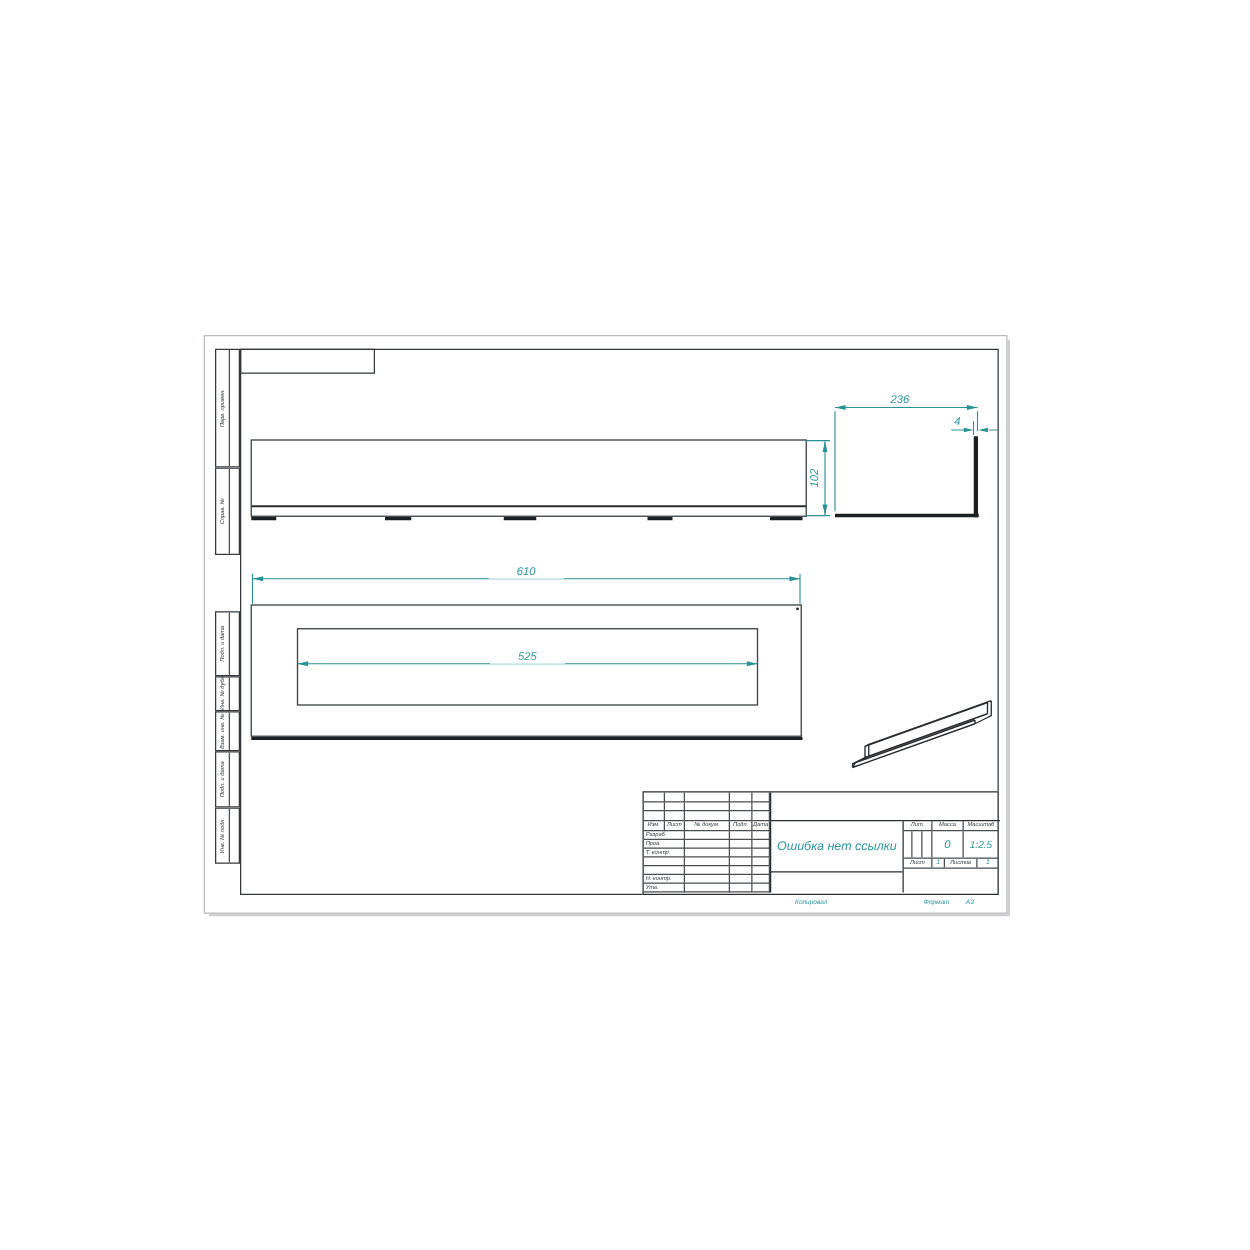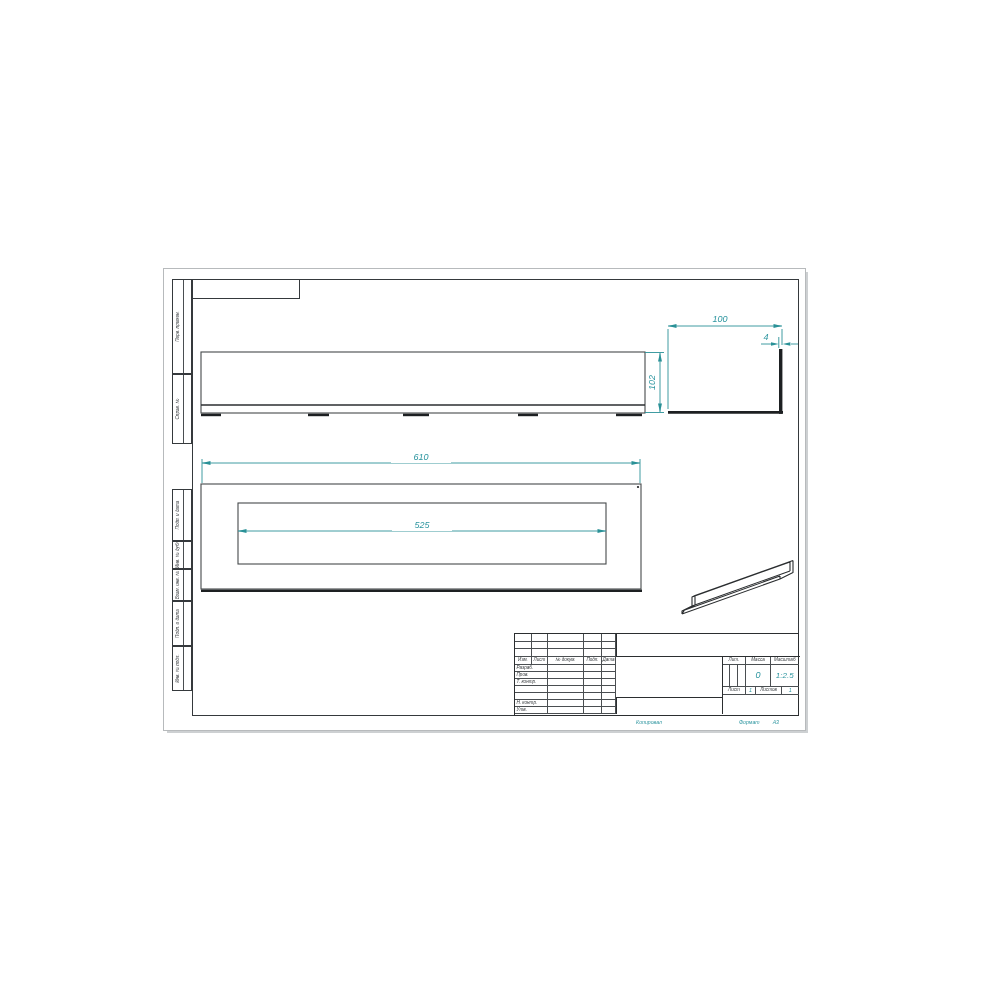--- a/index.html
+++ b/index.html
@@ -144,21 +144,21 @@
       <polygon points="504,57 512.5,55 512.5,59"></polygon>
       <polygon points="618,57 609.5,55 609.5,59"></polygon>
       <polygon points="614.8,75 607,73.2 607,76.8"></polygon>
       <polygon points="618.6,75 626.4,73.2 626.4,76.8"></polygon>
     </g>
   </svg>
 
   <div class="dim" style="left:227px;top:183px;width:60px">610</div>
   <div class="dim" style="left:228px;top:251px;width:60px">525</div>
   <div class="dim" style="left:468px;top:108px;width:40px;transform:rotate(-90deg);background:none">102</div>
-  <div class="dim" style="left:526px;top:45px;width:60px">100</div>
+  <div class="dim" style="left:526px;top:45px;width:60px">236</div>
   <div class="dim" style="left:592px;top:63px;width:20px;background:none">4</div>
 
   <div class="tb">
 
     <div class="tb-grid-left">
 
       <i class="c"></i>
         <i class="c"></i>
         <i class="c"></i>
         <i class="c"></i>
@@ -205,20 +205,21 @@
         <i class="c"></i>
         <i class="c"></i>
       <i class="c lbl">Утв.</i>
         <i class="c"></i>
         <i class="c"></i>
         <i class="c"></i>
     </div>
 
     <div class="tb-designation"></div>
 
+    <div class="tb-name">Ошибка нет ссылки</div>
     <div class="tb-bottomleft"></div>
 
     <div class="tb-right">
       <div class="tbr-row" style="grid-template-columns:23px 25px 1fr;height:8px">
         <i class="c" style="border:none;border-right:1px solid #4a4e51">Лит.</i>
         <i class="c" style="border:none;border-right:1px solid #4a4e51">Масса</i>
         <i class="c" style="border:none">Масштаб</i>
       </div>
       <div class="tbr-row" style="grid-template-columns:23px 25px 1fr;height:22px">
         <span class="sub3" style="border-right:1px solid #4a4e51">

